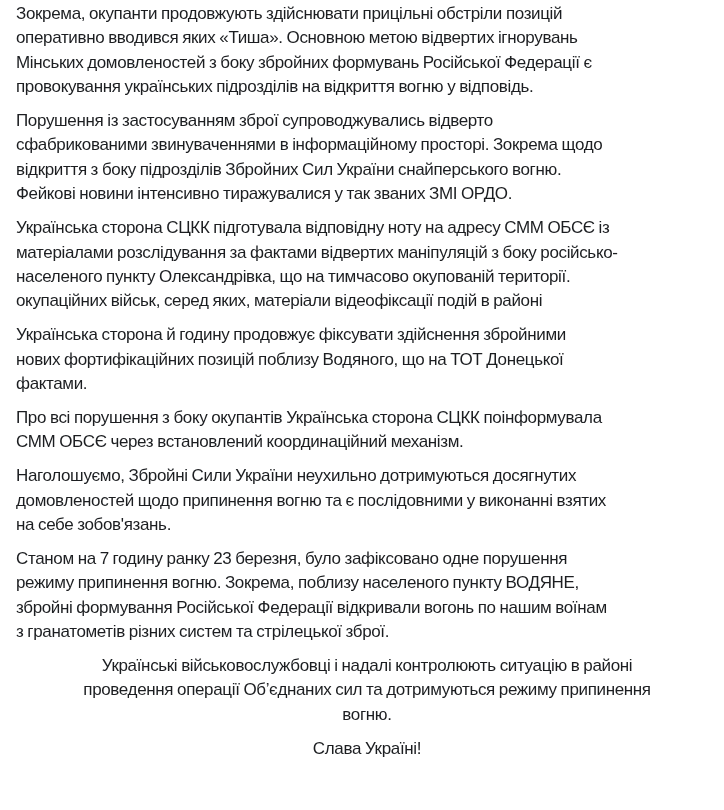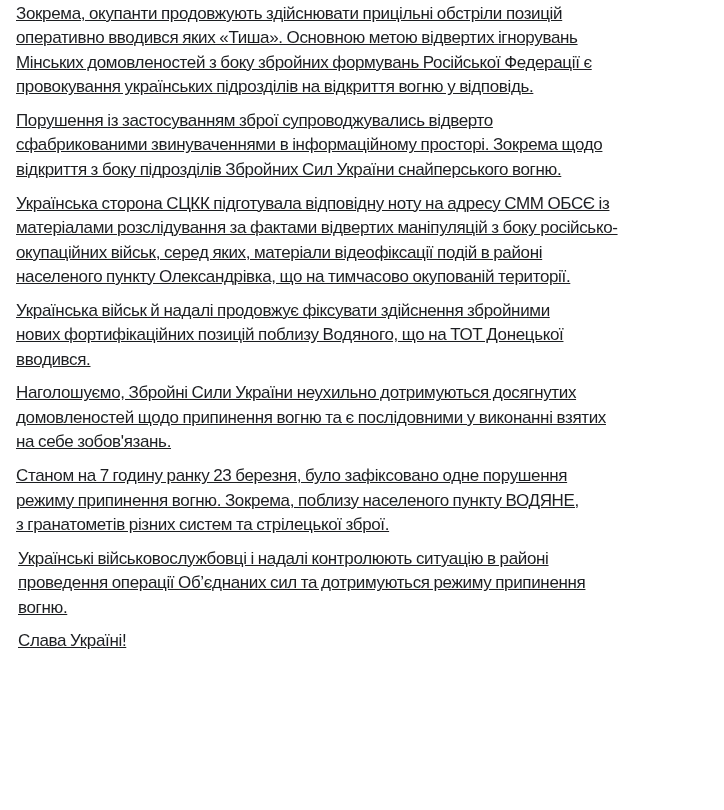--- a/index.html
+++ b/index.html
@@ -22,70 +22,76 @@
       font-family: "Liberation Sans", sans-serif;
       font-size: 17px;
       letter-spacing: -0.35px;
       word-spacing: -0.5px;
     }
     .para {
       margin: 0 0 9.5px 0;
     }
     .para.indent {
       padding-left: 2px;
+      text-align: center;
     }
     .line {
       display: block;
       height: 24.4px;
       line-height: 24.4px;
       white-space: nowrap;
-      text-decoration: underline;
     }
   </style>
 </head>
 <body>
 
 <div class="doc">
 
   <p class="para">
     <span class="line">Зокрема, окупанти продовжують здійснювати прицільні обстріли позицій</span>
     <span class="line">оперативно вводився яких «Тиша». Основною метою відвертих ігнорувань</span>
     <span class="line">Мінських домовленостей з боку збройних формувань Російської Федерації є</span>
     <span class="line">провокування українських підрозділів на відкриття вогню у відповідь.</span>
   </p>
 
   <p class="para">
     <span class="line">Порушення із застосуванням зброї супроводжувались відверто</span>
     <span class="line">сфабрикованими звинуваченнями в інформаційному просторі. Зокрема щодо</span>
     <span class="line">відкриття з боку підрозділів Збройних Сил України снайперського вогню.</span>
+    <span class="line">Фейкові новини інтенсивно тиражувалися у так званих ЗМІ ОРДО.</span>
   </p>
 
   <p class="para">
     <span class="line">Українська сторона СЦКК підготувала відповідну ноту на адресу СММ ОБСЄ із</span>
     <span class="line">матеріалами розслідування за фактами відвертих маніпуляцій з боку російсько-</span>
+    <span class="line">населеного пункту Олександрівка, що на тимчасово окупованій території.</span>
     <span class="line">окупаційних військ, серед яких, матеріали відеофіксації подій в районі</span>
-    <span class="line">населеного пункту Олександрівка, що на тимчасово окупованій території.</span>
   </p>
 
   <p class="para">
-    <span class="line">Українська військ й надалі продовжує фіксувати здійснення збройними</span>
+    <span class="line">Українська сторона й годину продовжує фіксувати здійснення збройними</span>
     <span class="line">нових фортифікаційних позицій поблизу Водяного, що на ТОТ Донецької</span>
-    <span class="line">вводився.</span>
+    <span class="line">фактами.</span>
   </p>
 
+  <p class="para">
+    <span class="line">Про всі порушення з боку окупантів Українська сторона СЦКК поінформувала</span>
+    <span class="line">СММ ОБСЄ через встановлений координаційний механізм.</span>
+  </p>
 
   <p class="para">
     <span class="line">Наголошуємо, Збройні Сили України неухильно дотримуються досягнутих</span>
     <span class="line">домовленостей щодо припинення вогню та є послідовними у виконанні взятих</span>
     <span class="line">на себе зобов'язань.</span>
   </p>
 
   <p class="para">
     <span class="line">Станом на 7 годину ранку 23 березня, було зафіксовано одне порушення</span>
     <span class="line">режиму припинення вогню. Зокрема, поблизу населеного пункту ВОДЯНЕ,</span>
+    <span class="line">збройні формування Російської Федерації відкривали вогонь по нашим воїнам</span>
     <span class="line">з гранатометів різних систем та стрілецької зброї.</span>
   </p>
 
   <p class="para indent">
     <span class="line">Українські військовослужбовці і надалі контролюють ситуацію в районі</span>
     <span class="line">проведення операції Об’єднаних сил та дотримуються режиму припинення</span>
     <span class="line">вогню.</span>
   </p>
 
   <p class="para indent">

